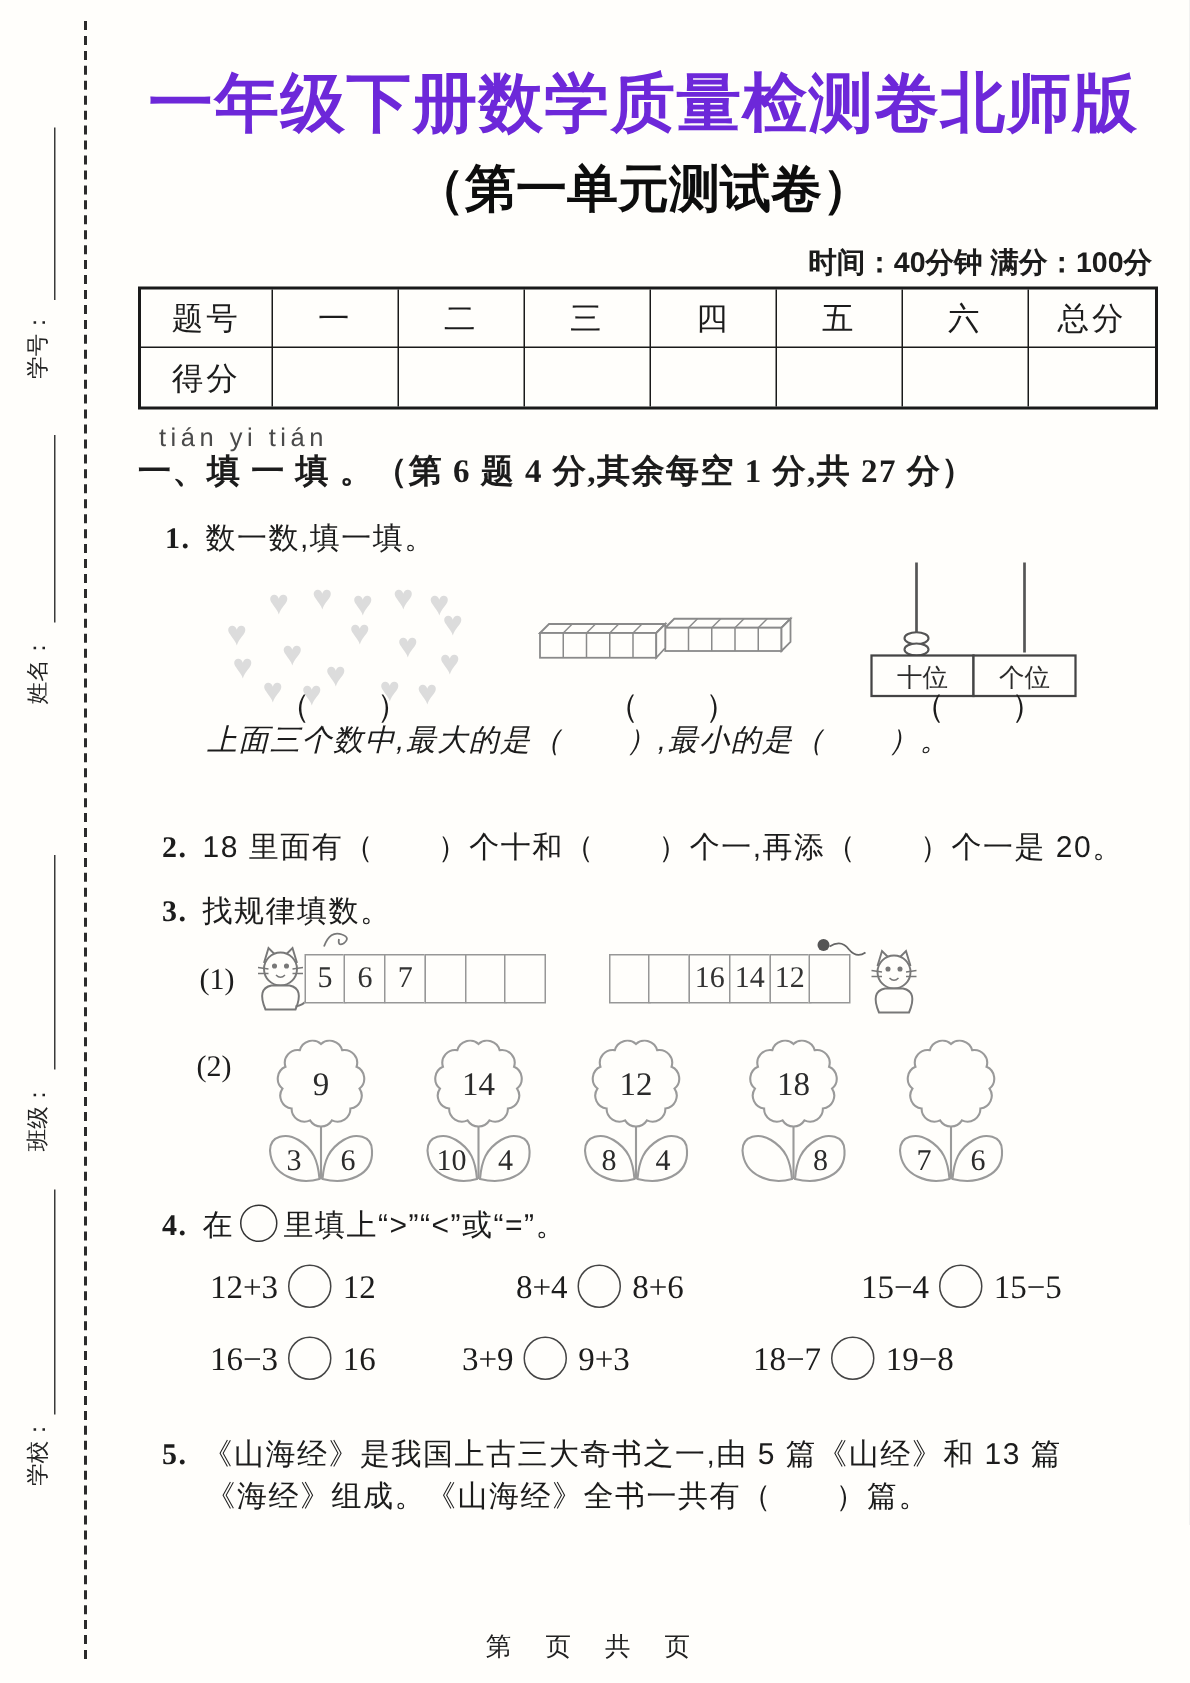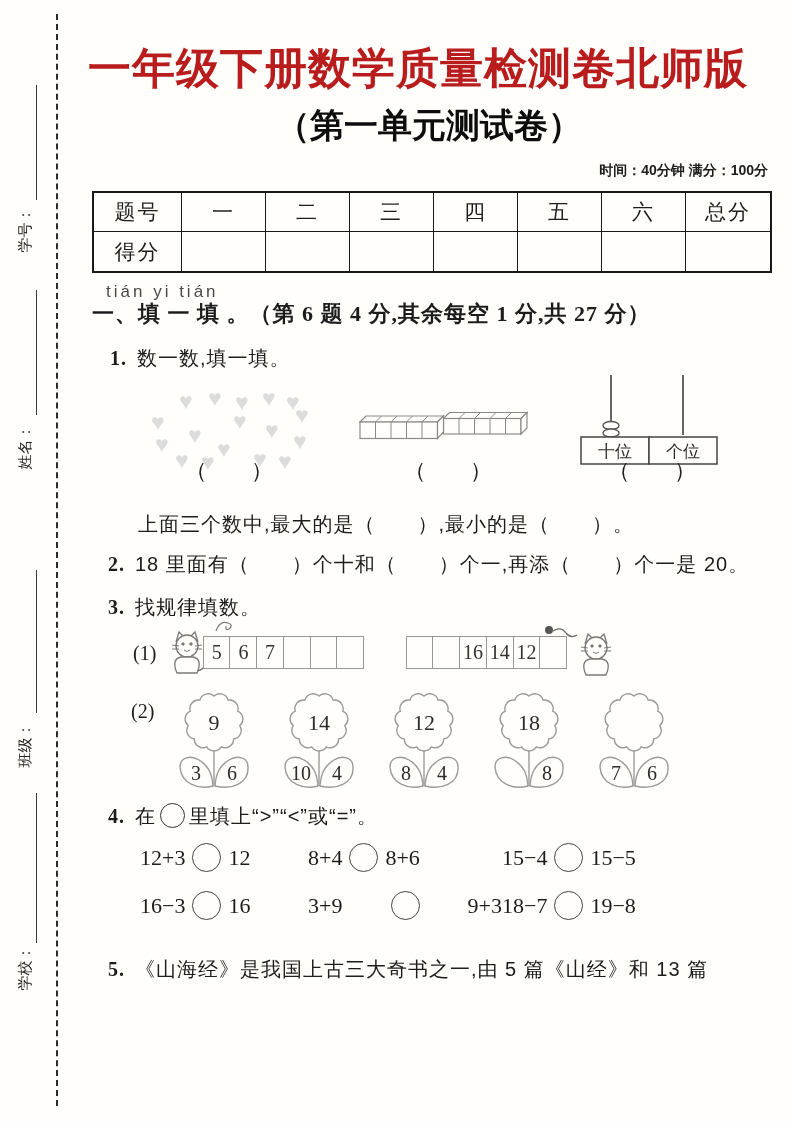--- a/index.html
+++ b/index.html
@@ -7,25 +7,25 @@
         font-family:"Liberation Sans",sans-serif;color:#1c1c1c;overflow:hidden;}
   .serif{font-family:"Liberation Serif",serif;}
 
   
   .dashed-line{position:absolute;left:56px;top:14px;height:1092px;border-left:2px dashed #2b2b2b;}
   .side-label{position:absolute;left:0;width:52px;height:20px;text-align:center;font-size:15px;
               color:#222;white-space:nowrap;transform:rotate(-90deg);}
   .side-line{position:absolute;left:36px;width:0;border-left:1.5px solid #3a3a3a;}
 
   
-  .title{position:absolute;top:40px;left:88px;width:682px;text-align:left;
-         font-size:43px;font-weight:bold;letter-spacing:1px;color:#b91c1c;}
+  .title{position:absolute;top:40px;left:88px;width:682px;text-align:center;
+         font-size:43px;font-weight:bold;letter-spacing:1px;color:#6d28d9;}
   .subtitle{position:absolute;top:103px;left:88px;width:682px;text-align:center;
             font-size:34px;font-weight:bold;color:#0d0d0d;}
-  .meta{position:absolute;top:162px;left:88px;width:680px;text-align:right;font-size:14px;font-weight:bold;}
+  .meta{position:absolute;top:162px;left:88px;width:680px;text-align:right;font-size:19px;font-weight:bold;}
 
   
   .score-table{position:absolute;left:92px;top:191px;width:676px;border:2px solid #1a1a1a;
                display:grid;grid-template-columns:88px repeat(7,1fr);grid-auto-rows:39px;background:#fffefb;}
   .score-table .cell{border-right:1.5px solid #1a1a1a;border-bottom:1.5px solid #1a1a1a;
                      display:flex;align-items:center;justify-content:center;font-size:21px;letter-spacing:2px;}
   .score-table .cell:nth-child(8n){border-right:none;}
   .score-table .cell:nth-child(n+9){border-bottom:none;}
 
   .pinyin{position:absolute;left:106px;top:282px;font-size:17px;color:#4a4a4a;letter-spacing:3px;}
@@ -162,21 +162,21 @@
     <rect x="3" y="64" width="68" height="27" fill="#fffefb" stroke="#444" stroke-width="1.5"></rect>
     <rect x="71" y="64" width="68" height="27" fill="#fffefb" stroke="#444" stroke-width="1.5"></rect>
     <text x="37" y="84" text-anchor="middle" class="abacus-label">十位</text>
     <text x="105" y="84" text-anchor="middle" class="abacus-label">个位</text>
   </svg>
 
   <div class="img-blank serif" style="left:185px;">（　　）</div>
   <div class="img-blank serif" style="left:404px;">（　　）</div>
   <div class="img-blank serif" style="left:608px;">（　　）</div>
 
-  <div class="q-line" style="left:138px;top:511px;">上面三个数中,最大的是（　　）,最小的是（　　）。</div>
+  <div class="q-line" style="left:138px;top:480px;font-style:italic;">上面三个数中,最大的是（　　）,最小的是（　　）。</div>
 
   <div class="q-line" style="left:108px;top:551px;"><span class="qnum">2.</span><span>18 里面有（　　）个十和（　　）个一,再添（　　）个一是 20。</span></div>
 
   <div class="q-line" style="left:108px;top:594px;"><span class="qnum">3.</span><span>找规律填数。</span></div>
 
   <div class="sub-label" style="left:133px;top:642px;">(1)</div>
 
   <svg class="fig" style="left:163px;top:629px;" width="46" height="46" viewBox="0 0 46 46">
     <g fill="#fffefb" stroke="#787878" stroke-width="1.3">
       <path d="M13 13 L16 3 L22 9"></path>
@@ -277,21 +277,21 @@
         <path d="M45 93 C31 97 13 91 12 74 C12 64 23 62 31 67 C41 73 44 81 45 93 Z" fill="#fffefb" stroke="#9a9a9a" stroke-width="1.4"></path>
         <path d="M47 93 C63 97 81 91 80 74 C80 64 69 62 61 67 C51 73 48 81 47 93 Z" fill="#fffefb" stroke="#9a9a9a" stroke-width="1.4"></path>
         <path d="M46.0 3.0 A8.6 8.6 0 0 1 60.1 7.1 A8.6 8.6 0 0 1 69.7 18.2 A8.6 8.6 0 0 1 71.7 32.7 A8.6 8.6 0 0 1 65.6 46.0 A8.6 8.6 0 0 1 53.3 53.9 A8.6 8.6 0 0 1 38.7 53.9 A8.6 8.6 0 0 1 26.4 46.0 A8.6 8.6 0 0 1 20.3 32.7 A8.6 8.6 0 0 1 22.3 18.2 A8.6 8.6 0 0 1 31.9 7.1 A8.6 8.6 0 0 1 46.0 3.0 Z" fill="#fffefb" stroke="#9a9a9a" stroke-width="1.4"></path>
         <text x="46" y="37" text-anchor="middle" font-size="22"></text>
         <text x="28" y="87" text-anchor="middle" font-size="20">7</text>
         <text x="64" y="87" text-anchor="middle" font-size="20">6</text>
       </svg>
     </div>
 
   <div class="q-line" style="left:108px;top:803px;"><span class="qnum">4.</span><span>在</span><span class="inline-circle"></span><span>里填上“&gt;”“&lt;”或“=”。</span></div>
-  <div class="cmp-row" id="cmp-row-0" style="top:843px;">
+  <div class="cmp-row" id="cmp-row-0" style="top:843px;gap:36px;">
       <div class="cmp-item" style="width: 168px;">
         <span>12+3</span>
         <span class="cmp-circle"></span>
         <span>12</span>
       </div>
       <div class="cmp-item" style="width: 194px;">
         <span>8+4</span>
         <span class="cmp-circle"></span>
         <span>8+6</span>
       </div>
@@ -300,28 +300,30 @@
         <span class="cmp-circle"></span>
         <span>15−5</span>
       </div>
     </div>
   <div class="cmp-row" id="cmp-row-1" style="top:891px;">
       <div class="cmp-item" style="width: 168px;">
         <span>16−3</span>
         <span class="cmp-circle"></span>
         <span>16</span>
       </div>
-      <div class="cmp-item" style="width: 194px; justify-content: space-between;">
+      <div class="cmp-item" style="width: 194px;">
         <span>3+9</span>
         <span class="cmp-circle"></span>
         <span>9+3</span>
       </div>
       <div class="cmp-item">
         <span>18−7</span>
         <span class="cmp-circle"></span>
         <span>19−8</span>
       </div>
     </div>
 
   <div class="q-line" style="left:108px;top:938px;margin-top:18px;"><span class="qnum">5.</span><span>《山海经》是我国上古三大奇书之一,由 5 篇《山经》和 13 篇</span></div>
-
+  <div class="q-line" style="left:137px;top:984px;">《海经》组成。《山海经》全书一共有（　　）篇。</div>
+
+  <div class="footer">第 页 共 页</div>
 
 </div>
 
 </body></html>

